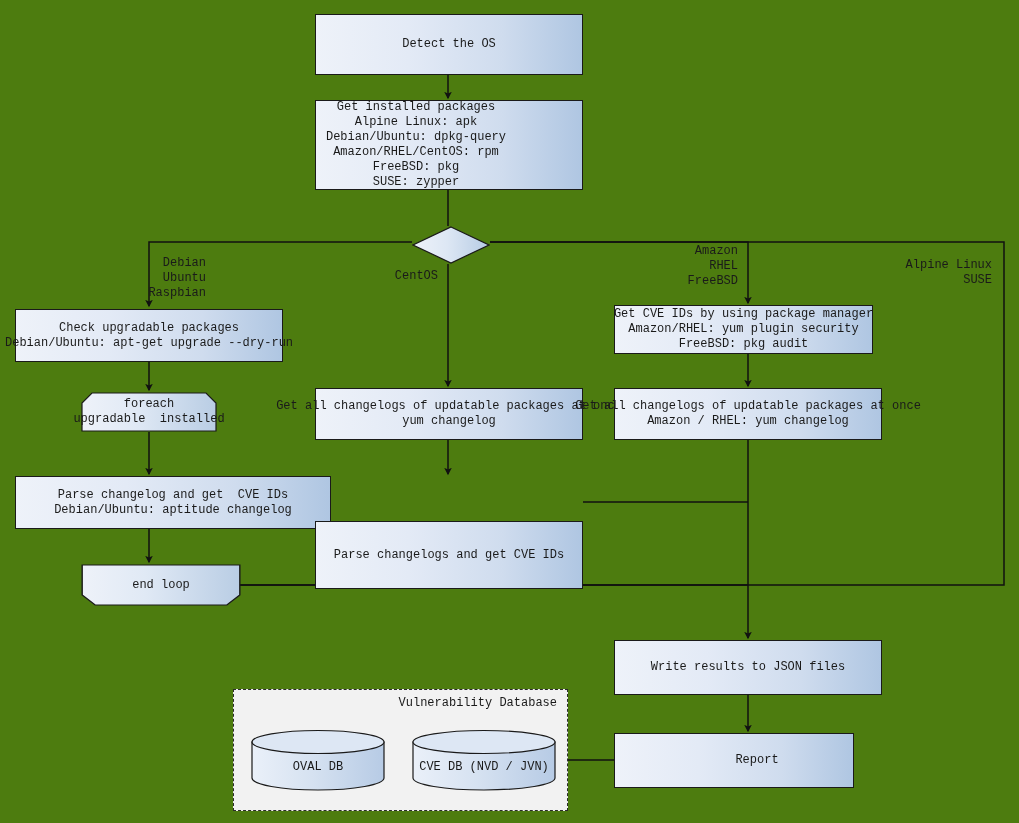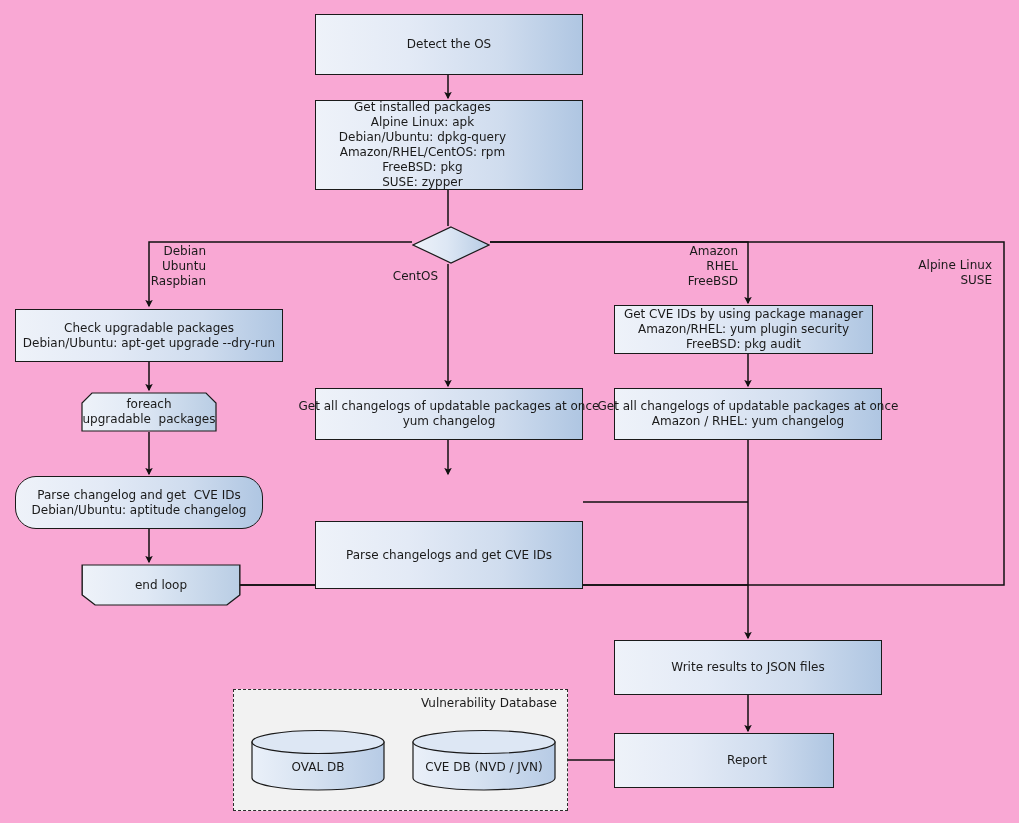--- a/index.html
+++ b/index.html
@@ -7,22 +7,23 @@
     padding: 0;
     background: #ffffff;
   }
   body {
     font-family: "DejaVu Sans", sans-serif;
   }
   #canvas {
     position: relative;
     width: 1019px;
     height: 823px;
-    background: #f9a8d4;
+    background: #4d7c0f;
     overflow: hidden;
+    font-family: Liberation Mono, monospace;
   }
   svg#wires {
     position: absolute;
     left: 0; top: 0;
     width: 1019px;
     height: 823px;
     pointer-events: none;
   }
   .node {
     position: absolute;
@@ -192,21 +193,21 @@
           <stop offset="0%" stop-color="#eef2f9"></stop>
           <stop offset="45%" stop-color="#dde7f4"></stop>
           <stop offset="100%" stop-color="#b6cbe4"></stop>
         </linearGradient>
       </defs>
       <polygon points="39,1 77,19 39,37 1,19" fill="url(#gdiam)" stroke="#1a1a1a" stroke-width="1.2"></polygon>
     </svg>
     <span class="label"></span>
   </div>
 
-  <div class="edge-label ralign" style="left:140px; top:244px; width:66px;"><span>Debian
+  <div class="edge-label ralign" style="left:140px; top:256px; width:66px;"><span>Debian
 Ubuntu
 Raspbian</span></div>
 
   <div class="edge-label ralign" style="left:374px; top:269px; width:64px;"><span>CentOS</span></div>
 
   <div class="edge-label ralign" style="left:672px; top:244px; width:66px;"><span>Amazon
 RHEL
 FreeBSD</span></div>
 
   <div class="edge-label ralign" style="left:900px; top:258px; width:92px;"><span>Alpine Linux
@@ -222,24 +223,24 @@
       <defs>
         <linearGradient id="gloop1" x1="0" y1="0" x2="1" y2="0">
           <stop offset="0%" stop-color="#eef2f9"></stop>
           <stop offset="40%" stop-color="#e0e9f5"></stop>
           <stop offset="100%" stop-color="#b9cde4"></stop>
         </linearGradient>
       </defs>
       <polygon points="11,1 125,1 135,11 135,39 1,39 1,11" fill="url(#gloop1)" stroke="#1a1a1a" stroke-width="1.2"></polygon>
     </svg>
     <span class="label">foreach
-upgradable  packages</span>
-  </div>
-
-  <div class="node" style="left:15px; top:476px; width:248px; height:53px;border-radius:21px;">
+upgradable  installed</span>
+  </div>
+
+  <div class="node" style="left:15px; top:476px; width:316px; height:53px;">
     <span class="txt">Parse changelog and get  CVE IDs
 Debian/Ubuntu: aptitude changelog</span>
   </div>
 
   <div class="node loop-end" style="left:81px; top:564px; width:160px; height:42px;">
     <svg class="shape" viewBox="0 0 136 42" preserveAspectRatio="none">
       <defs>
         <linearGradient id="gloop2" x1="0" y1="0" x2="1" y2="0">
           <stop offset="0%" stop-color="#eef2f9"></stop>
           <stop offset="40%" stop-color="#e0e9f5"></stop>
@@ -268,21 +269,21 @@
 
   <div class="node overflow-text" style="left:614px; top:388px; width:268px; height:52px;">
     <span class="txt">Get all changelogs of updatable packages at once
 Amazon / RHEL: yum changelog</span>
   </div>
 
   <div class="node" style="left:614px; top:640px; width:268px; height:55px;">
     <span class="txt">Write results to JSON files</span>
   </div>
 
-  <div class="node" style="left:614px; top:733px; width:220px; height:55px;padding-left:46px;">
+  <div class="node" style="left:614px; top:733px; width:240px; height:55px;padding-left:46px;">
     <span class="txt">Report</span>
   </div>
 
   <div class="group-box" style="left:233px; top:689px; width:335px; height:122px;">
     <span class="group-title">Vulnerability Database</span>
   </div>
 
   <div class="cylinder" style="left:250px; top:729px; width:136px; height:62px;">
     <svg viewBox="0 0 136 62" preserveAspectRatio="none" style="width:100%;height:100%;">
       <defs>

